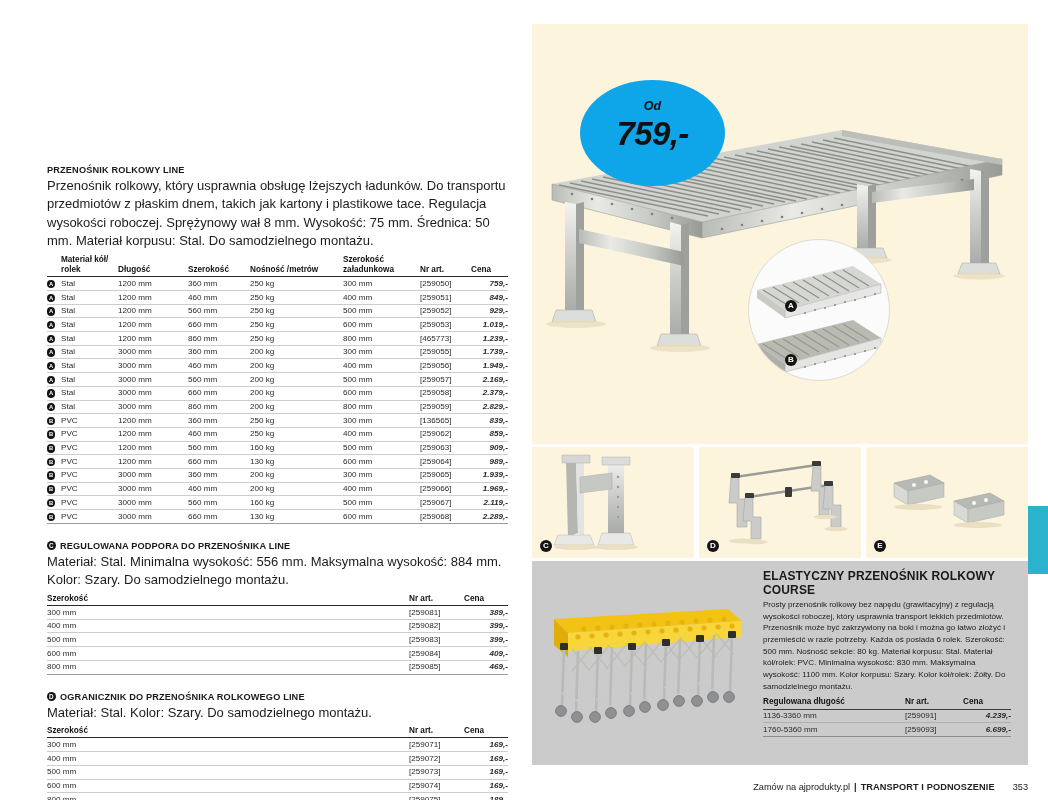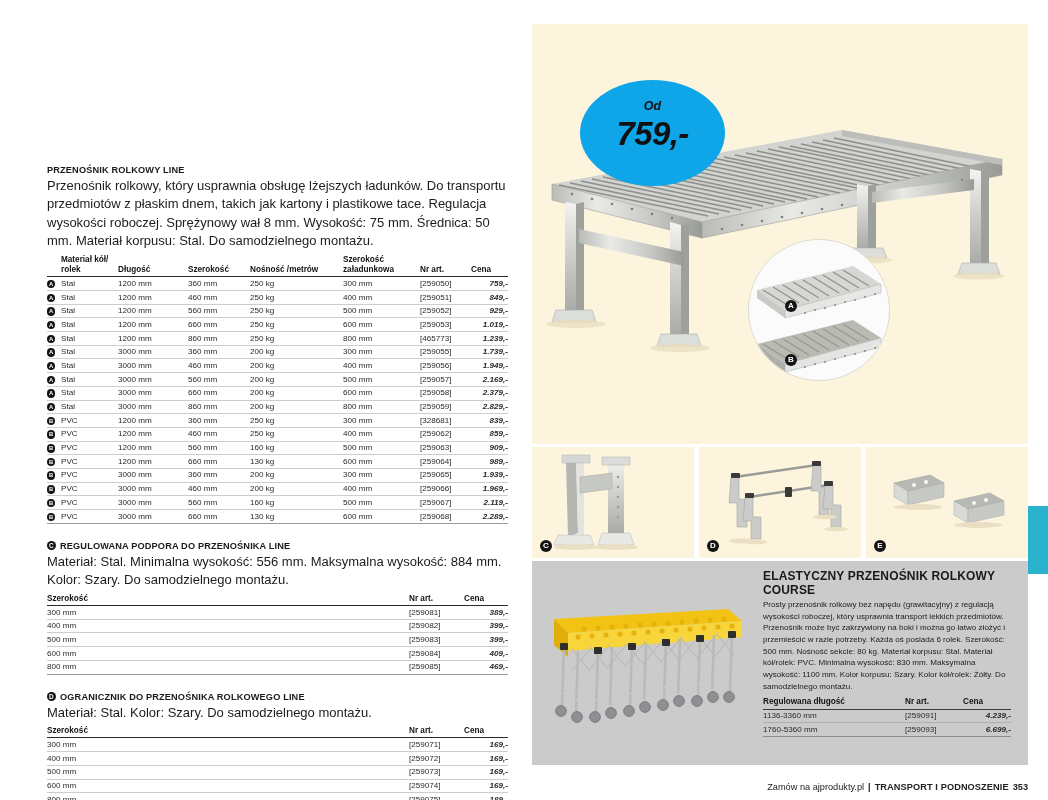--- a/index.html
+++ b/index.html
@@ -177,21 +177,21 @@
   .t-r col.r2 { width:48px; }
 
   
   .footer {
     position:absolute; right:20px; bottom:8px;
     font-size:9.2px; color:#222; white-space:nowrap;
   }
   .footer .f1 { font-weight:normal; }
   .footer .sep { margin:0 4px; font-weight:bold; }
   .footer .f2 { font-weight:bold; letter-spacing:.1px; }
-  .footer .pg { font-weight:bold; margin-left:4px; }
+  .footer .pg { font-weight:normal; margin-left:18px; }
 </style>
 </head>
 <body>
 
 <div class="left-col">
 
   <div>
     <div class="sec-title">PRZENOŚNIK ROLKOWY LINE</div>
     <div class="sec-desc">Przenośnik rolkowy, który usprawnia obsługę lżejszych ładunków. Do transportu przedmiotów z płaskim dnem, takich jak kartony i plastikowe tace. Regulacja wysokości roboczej. Sprężynowy wał 8 mm. Wysokość: 75 mm. Średnica: 50 mm. Materiał korpusu: Stal. Do samodzielnego montażu.</div>
 
@@ -325,21 +325,21 @@
             <td class="art">[259059]</td>
             <td class="price">2.829,-</td>
           </tr>
           <tr>
             <td class="bul"><span class="cmark">B</span></td>
             <td>PVC</td>
             <td>1200 mm</td>
             <td>360 mm</td>
             <td>250 kg</td>
             <td>300 mm</td>
-            <td class="art">[328681]</td>
+            <td class="art">[136565]</td>
             <td class="price">839,-</td>
           </tr>
           <tr>
             <td class="bul"><span class="cmark">B</span></td>
             <td>PVC</td>
             <td>1200 mm</td>
             <td>460 mm</td>
             <td>250 kg</td>
             <td>400 mm</td>
             <td class="art">[259062]</td>

